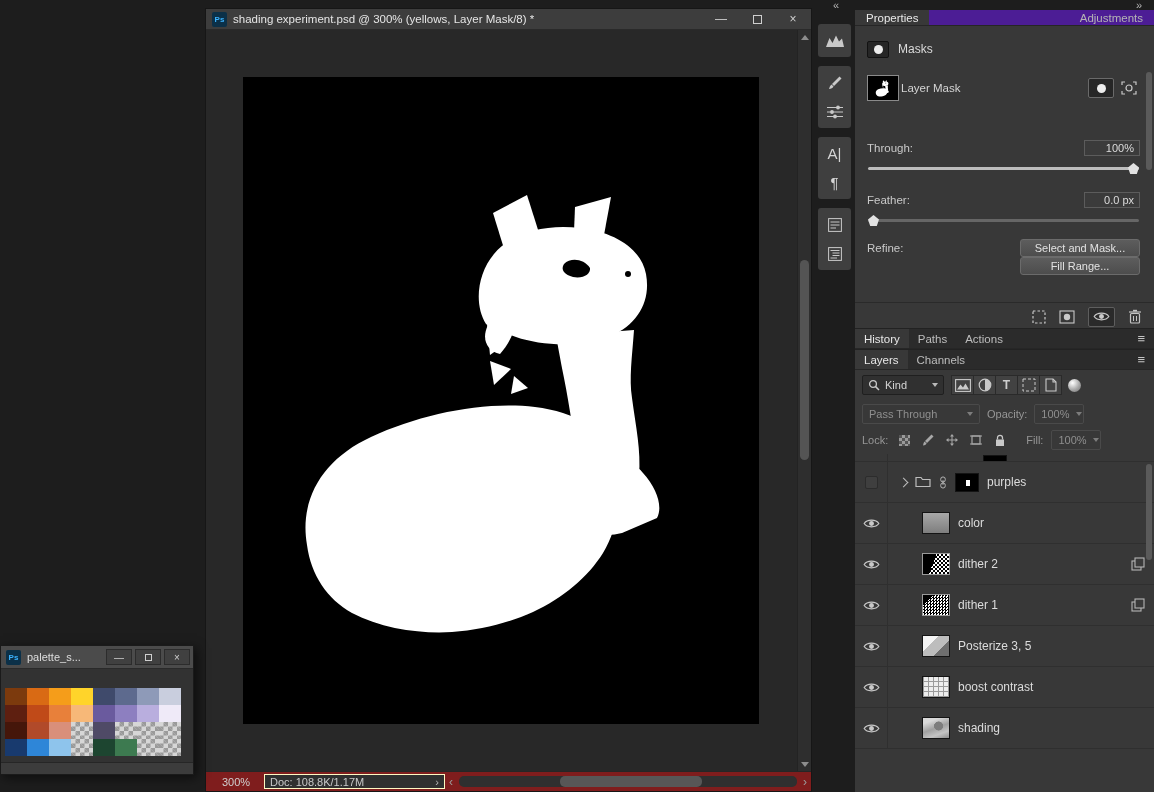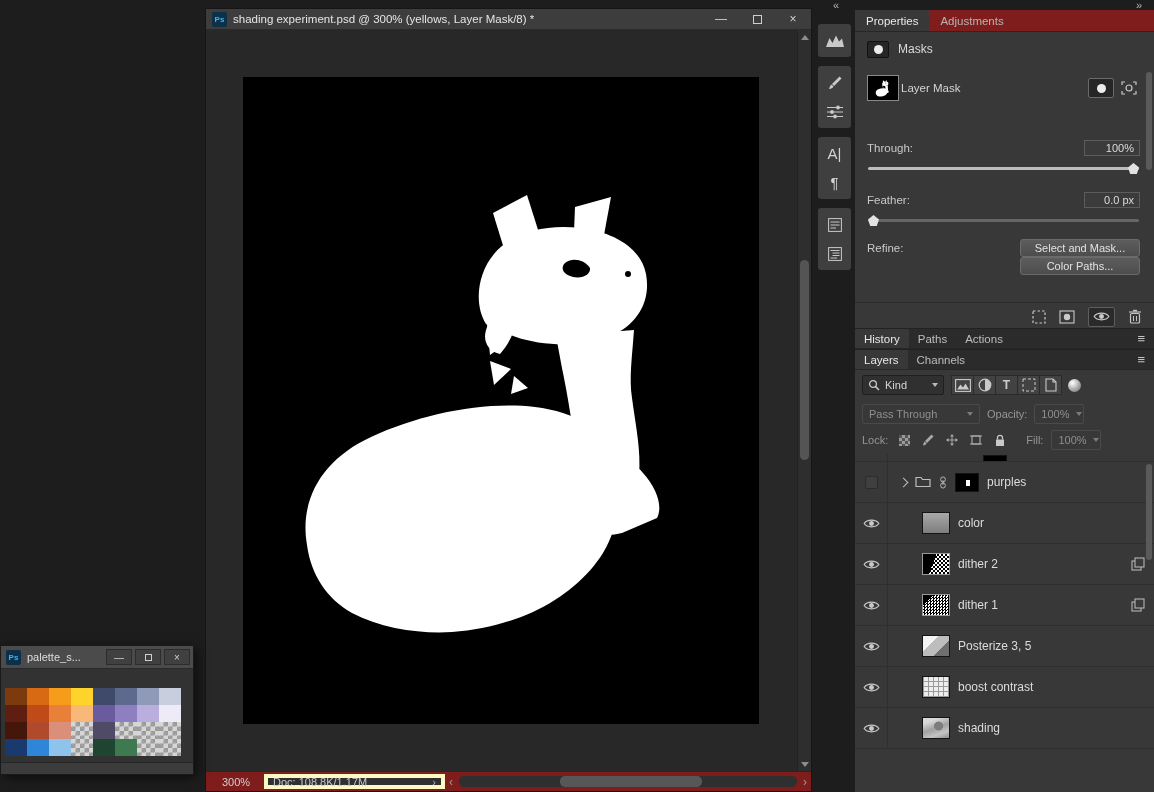--- a/index.html
+++ b/index.html
@@ -21,21 +21,21 @@
   .win-box{width:9px;height:9px;border:1px solid #cfcfcf;display:inline-block;}
   .doc-content{position:relative;height:742px;background:#282828;overflow:hidden;}
   .canvas{position:absolute;left:37px;top:47px;background:#000;display:block;}
   .vscroll{position:absolute;right:0;top:0;bottom:0;width:14px;background:#2e2e2e;border-left:1px solid #232323;}
   .vthumb{position:absolute;left:2px;width:9px;top:230px;height:200px;background:#545454;border-radius:5px;}
   .tri{width:0;height:0;position:absolute;left:3px;}
   .tri.up{top:5px;border-left:4px solid transparent;border-right:4px solid transparent;border-bottom:5px solid #8d8d8d;}
   .tri.down{bottom:5px;border-left:4px solid transparent;border-right:4px solid transparent;border-top:5px solid #8d8d8d;}
   .doc-statusbar{position:absolute;left:0;right:0;bottom:0;height:20px;background:#7f1d1d;border-top:1px solid #262626;display:flex;align-items:center;font-size:11px;color:#cfcfcf;}
   .zoom-field{margin-left:16px;min-width:36px;}
-  .doc-info-box{margin-left:6px;width:181px;height:15px;background:#303030;border:4px solid #fef9c3;display:flex;align-items:center;padding:0 5px;font-size:11px;color:#c9c9c9;}
+  .doc-info-box{margin-left:6px;width:181px;height:15px;background:#303030;border:1px solid #fef9c3;display:flex;align-items:center;padding:0 5px;font-size:11px;color:#c9c9c9;}
   .flyout{margin-left:auto;color:#b5b5b5;}
   .h-arrow{color:#9c9c9c;font-size:12px;padding:0 4px;}
   .hscroll{flex:1;height:11px;background:#2f2f2f;border-radius:5px;margin:0 2px;position:relative;}
   .hthumb{position:absolute;left:30%;width:42%;top:0;height:11px;background:#575757;border-radius:5px;}
 
   
   .palette-window{position:absolute;left:0;top:645px;width:194px;height:130px;background:#323232;border:1px solid #1a1a1a;box-shadow:3px 3px 10px rgba(0,0,0,.55);}
   .pal-titlebar{height:23px;background:#4b4b4b;display:flex;align-items:center;padding-left:5px;border-bottom:1px solid #2a2a2a;}
   .pal-title{font-size:11px;color:#dedede;}
   .pal-btns{margin-left:auto;display:flex;gap:3px;margin-right:3px;}
@@ -47,21 +47,21 @@
   .pal-footer{position:absolute;left:0;right:0;bottom:0;height:12px;background:#3c3c3c;border-top:1px solid #262626;}
 
   
   .toolstrip{position:absolute;left:818px;top:24px;width:33px;display:flex;flex-direction:column;gap:9px;}
   .tool-group{background:#3f3f3f;border-radius:3px;display:flex;flex-direction:column;padding:2px 0;}
   .tool-btn{width:33px;height:29px;display:flex;align-items:center;justify-content:center;color:#cbcbcb;font-size:14px;}
   .tool-btn.text{font-size:15px;color:#d4d4d4;}
 
   
   .right-panel{position:absolute;left:855px;top:10px;width:299px;height:782px;background:#383838;}
-  .props-tabbar{position:absolute;top:0;left:0;right:0;height:22px;background:#7f1d1d;display:flex;border-bottom:1px solid #262626;}
+  .props-tabbar{position:absolute;top:0;left:0;right:0;height:16px;background:#4c1d95;display:flex;border-bottom:1px solid #262626;justify-content:space-between;}
   .ptab{padding:0 11px;display:flex;align-items:center;font-size:11.5px;color:#b5b5b5;}
   .ptab.active{background:#383838;color:#e9e9e9;}
 
   .masks-header{position:absolute;top:28px;left:12px;height:22px;display:flex;align-items:center;gap:9px;font-size:12px;color:#dadada;}
   .mask-badge{width:22px;height:17px;background:#262626;border:1px solid #121212;border-radius:2px;display:inline-flex;align-items:center;justify-content:center;}
   .mask-circle{width:9px;height:9px;background:#ececec;border-radius:50%;}
 
   .mask-row{position:absolute;top:60px;left:12px;right:12px;height:36px;display:flex;align-items:center;gap:2px;}
   .mask-thumb{width:32px;height:26px;border:1px solid #8a8a8a;background:#000;display:inline-flex;}
   .mask-row-label{font-size:11.5px;color:#d4d4d4;}
@@ -436,21 +436,21 @@
       <span class="val-box">0.0 px</span>
     </div>
     <div class="slider" style="top:204px;">
       <div class="slider-track dark"></div>
       <div class="slider-thumb" style="left:0;"></div>
     </div>
 
     <span class="refine-label">Refine:</span>
     <div class="refine-btns">
       <button class="ps-btn">Select and Mask...</button>
-      <button class="ps-btn">Color Paths...</button>
+      <button class="ps-btn">Fill Range...</button>
     </div>
 
     <div class="props-footer">
       <svg width="14" height="14">
           <use href="#dashed-square-icon-sym"></use>
         </svg>
       <svg width="16" height="14">
           <use href="#mask-apply-icon-sym"></use>
         </svg>
       <span class="eye-pressed">

